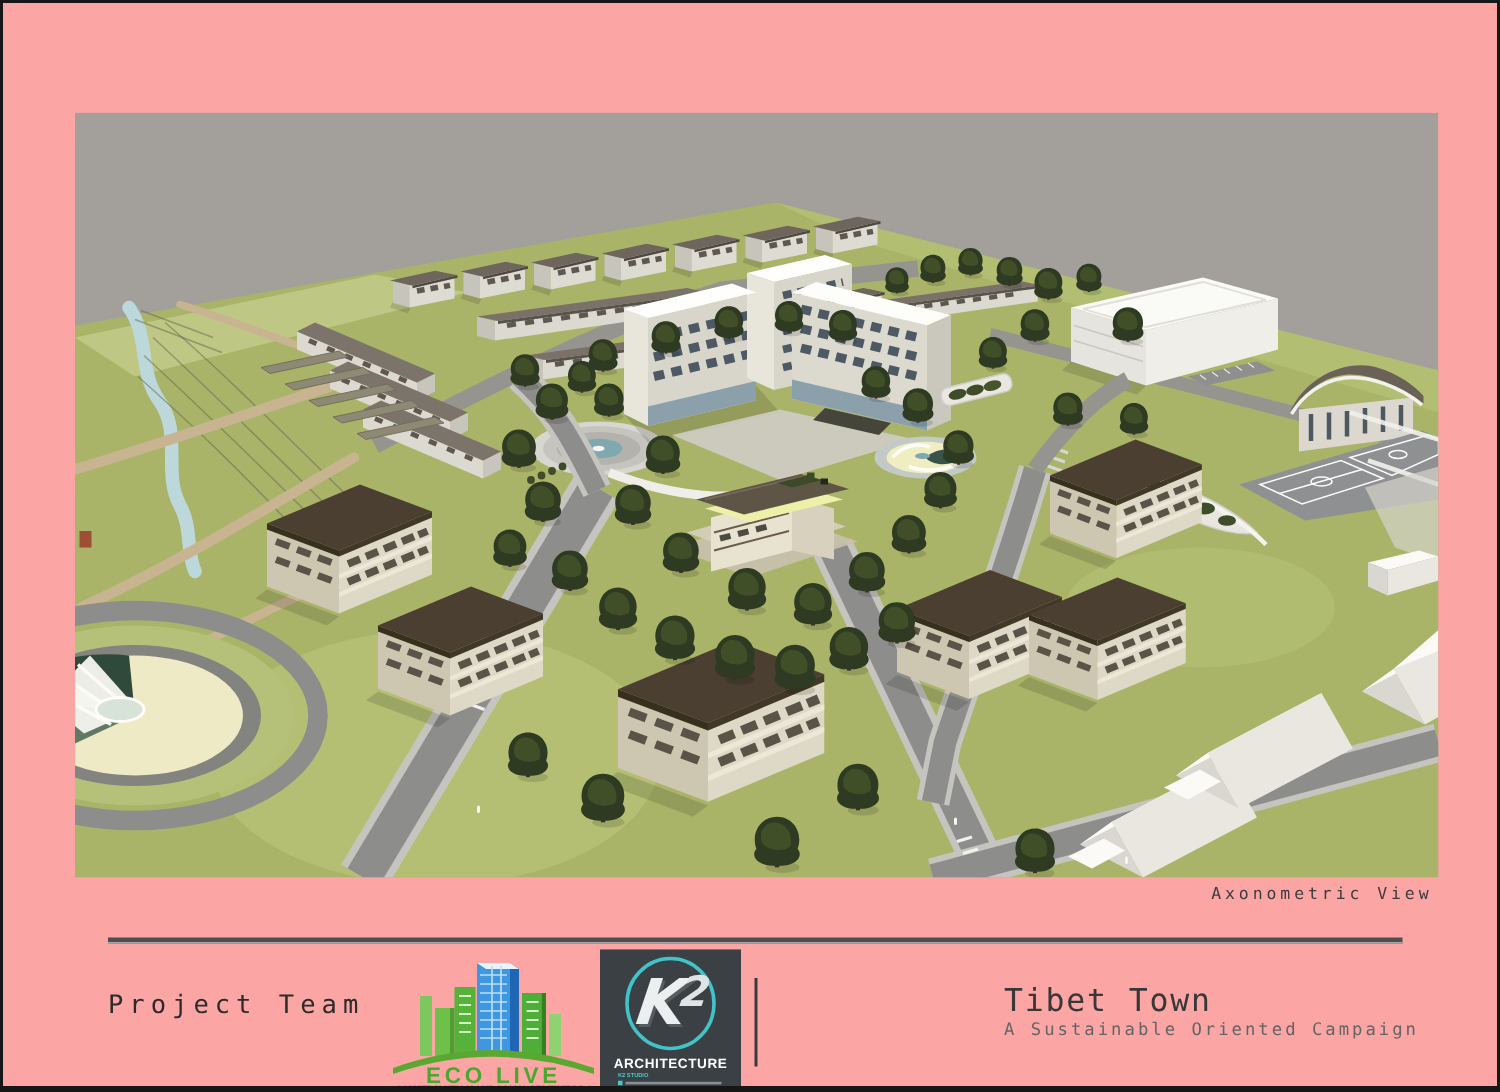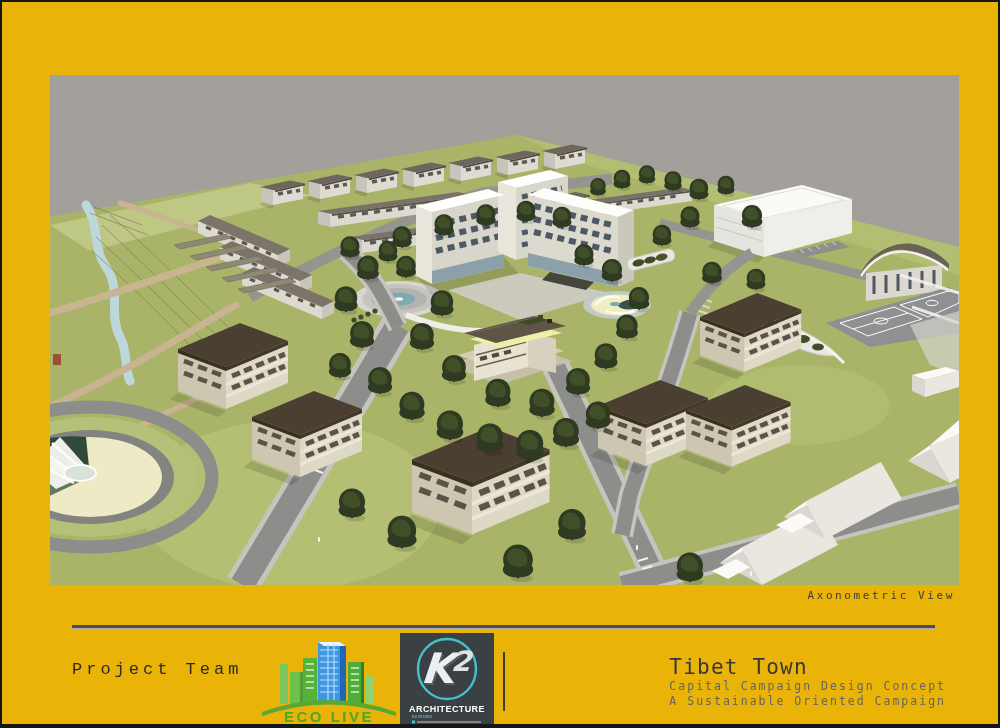--- a/index.html
+++ b/index.html
@@ -1,36 +1,36 @@
 <!DOCTYPE html>
 <html><head>
 <meta charset="utf-8">
 <style>
   html,body{margin:0;padding:0;background:#d9d9d9;}
   .board{
-    position:relative;width:1000px;height:728px;background:#eab308;
+    position:relative;width:1000px;height:728px;background:#fca5a5;
     box-sizing:border-box;
     border-left:2px solid #161616;border-top:2px solid #161616;
     border-right:2px solid #161616;border-bottom:4px solid #161616;
     font-family:"DejaVu Sans Mono", monospace;overflow:hidden;
   }
   .render{
     position:absolute;left:48px;top:73px;width:909px;height:510px;overflow:hidden;
   }
   .caption{
     position:absolute;right:43px;top:587px;font-size:11px;letter-spacing:2.6px;
     color:#3c3c3c;white-space:nowrap;
   }
   .divider{
     position:absolute;left:70px;top:623px;width:863px;height:3px;
     background:#4e4e4e;border-bottom:1px solid #a8a8a8;
   }
   .team-label{
     position:absolute;left:70px;top:658px;font-size:17px;letter-spacing:4px;
-    color:#2b2b2b;white-space:nowrap;font-family:Liberation Mono, monospace;
+    color:#2b2b2b;white-space:nowrap;
   }
   .title-block{
     position:absolute;right:52px;top:653px;text-align:left;color:#333;
   }
   .title-block .t1{font-size:21px;letter-spacing:1.2px;color:#383838;line-height:24px;}
   .title-block .t2{font-size:11.5px;letter-spacing:2px;color:#646464;line-height:15px;}
   .eco-logo{position:absolute;left:254px;top:630px;width:150px;height:97px;}
   .k2-logo{
     position:absolute;left:398px;top:631px;width:94px;height:96px;background:#3b4045;
     overflow:hidden;
@@ -429,17 +429,16 @@
         <rect x="17" y="88.2" width="64" height="1.7" fill="#9aa0a4" opacity=".85"></rect>
         <rect x="12" y="92" width="3" height="3" fill="#45c8cc"></rect>
         <rect x="17" y="92.7" width="58" height="1.7" fill="#9aa0a4" opacity=".85"></rect>
       </g>
     </svg>
   </div>
   <div class="vrule"></div>
 
   <div class="title-block">
     <div class="t1">Tibet Town</div>
-    <div class="t2">Capital Campaign Design Concept</div>
     <div class="t2">A Sustainable Oriented Campaign</div>
   </div>
 
 </div>
 
 </body></html>

